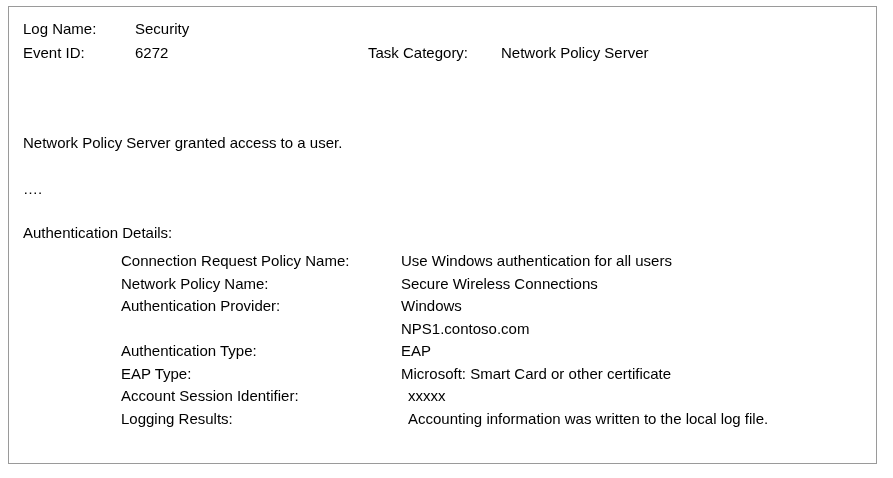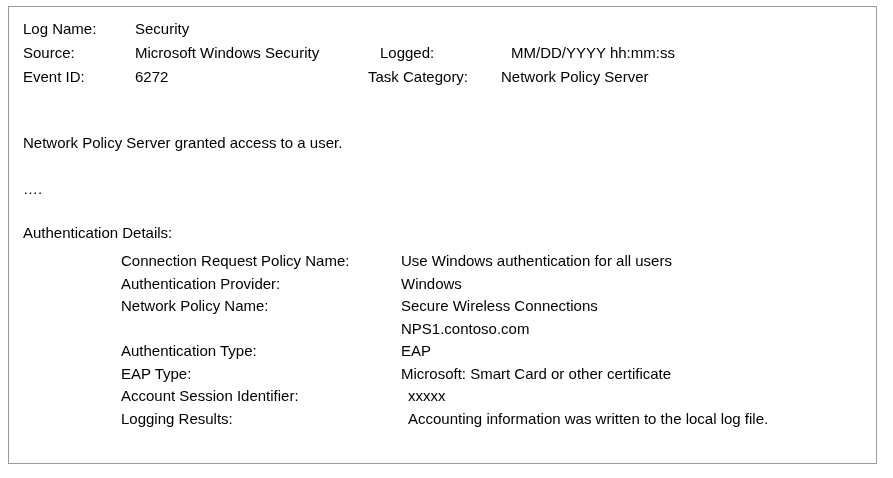--- a/index.html
+++ b/index.html
@@ -97,26 +97,20 @@
 <div class="event-panel">
   <div class="inner">
 
     <div class="header-grid">
 
       <div class="hrow">
         <span class="cell c-label1">Log Name:</span>
         <span class="cell c-value1">Security</span>
       </div>
 
-      <div class="hrow">
-        <span class="cell c-label1">Source:</span>
-        <span class="cell c-value1">Microsoft Windows Security</span>
-        <span class="cell c-label2-logged">Logged:</span>
-        <span class="cell c-value2-logged">MM/DD/YYYY hh:mm:ss</span>
-      </div>
 
       <div class="hrow">
         <span class="cell c-label1">Event ID:</span>
         <span class="cell c-value1">6272</span>
         <span class="cell c-label2">Task Category:</span>
         <span class="cell c-value2">Network Policy Server</span>
       </div>
 
 
     </div>
@@ -127,26 +121,26 @@
       <div class="para">….</div>
       <div class="spacer-xs"></div>
       <div class="details-title">Authentication Details:</div>
 
       <div class="details-list">
         <div class="drow">
           <span class="d-key">Connection Request Policy Name:</span>
           <span class="d-val">Use Windows authentication for all users</span>
         </div>
         <div class="drow">
+          <span class="d-key">Network Policy Name:</span>
+          <span class="d-val">Secure Wireless Connections</span>
+        </div>
+        <div class="drow">
           <span class="d-key">Authentication Provider:</span>
           <span class="d-val">Windows</span>
-        </div>
-        <div class="drow">
-          <span class="d-key">Network Policy Name:</span>
-          <span class="d-val">Secure Wireless Connections</span>
         </div>
         <div class="drow">
           <span class="d-val">NPS1.contoso.com</span>
         </div>
         <div class="drow">
           <span class="d-key">Authentication Type:</span>
           <span class="d-val">EAP</span>
         </div>
         <div class="drow">
           <span class="d-key">EAP Type:</span>

